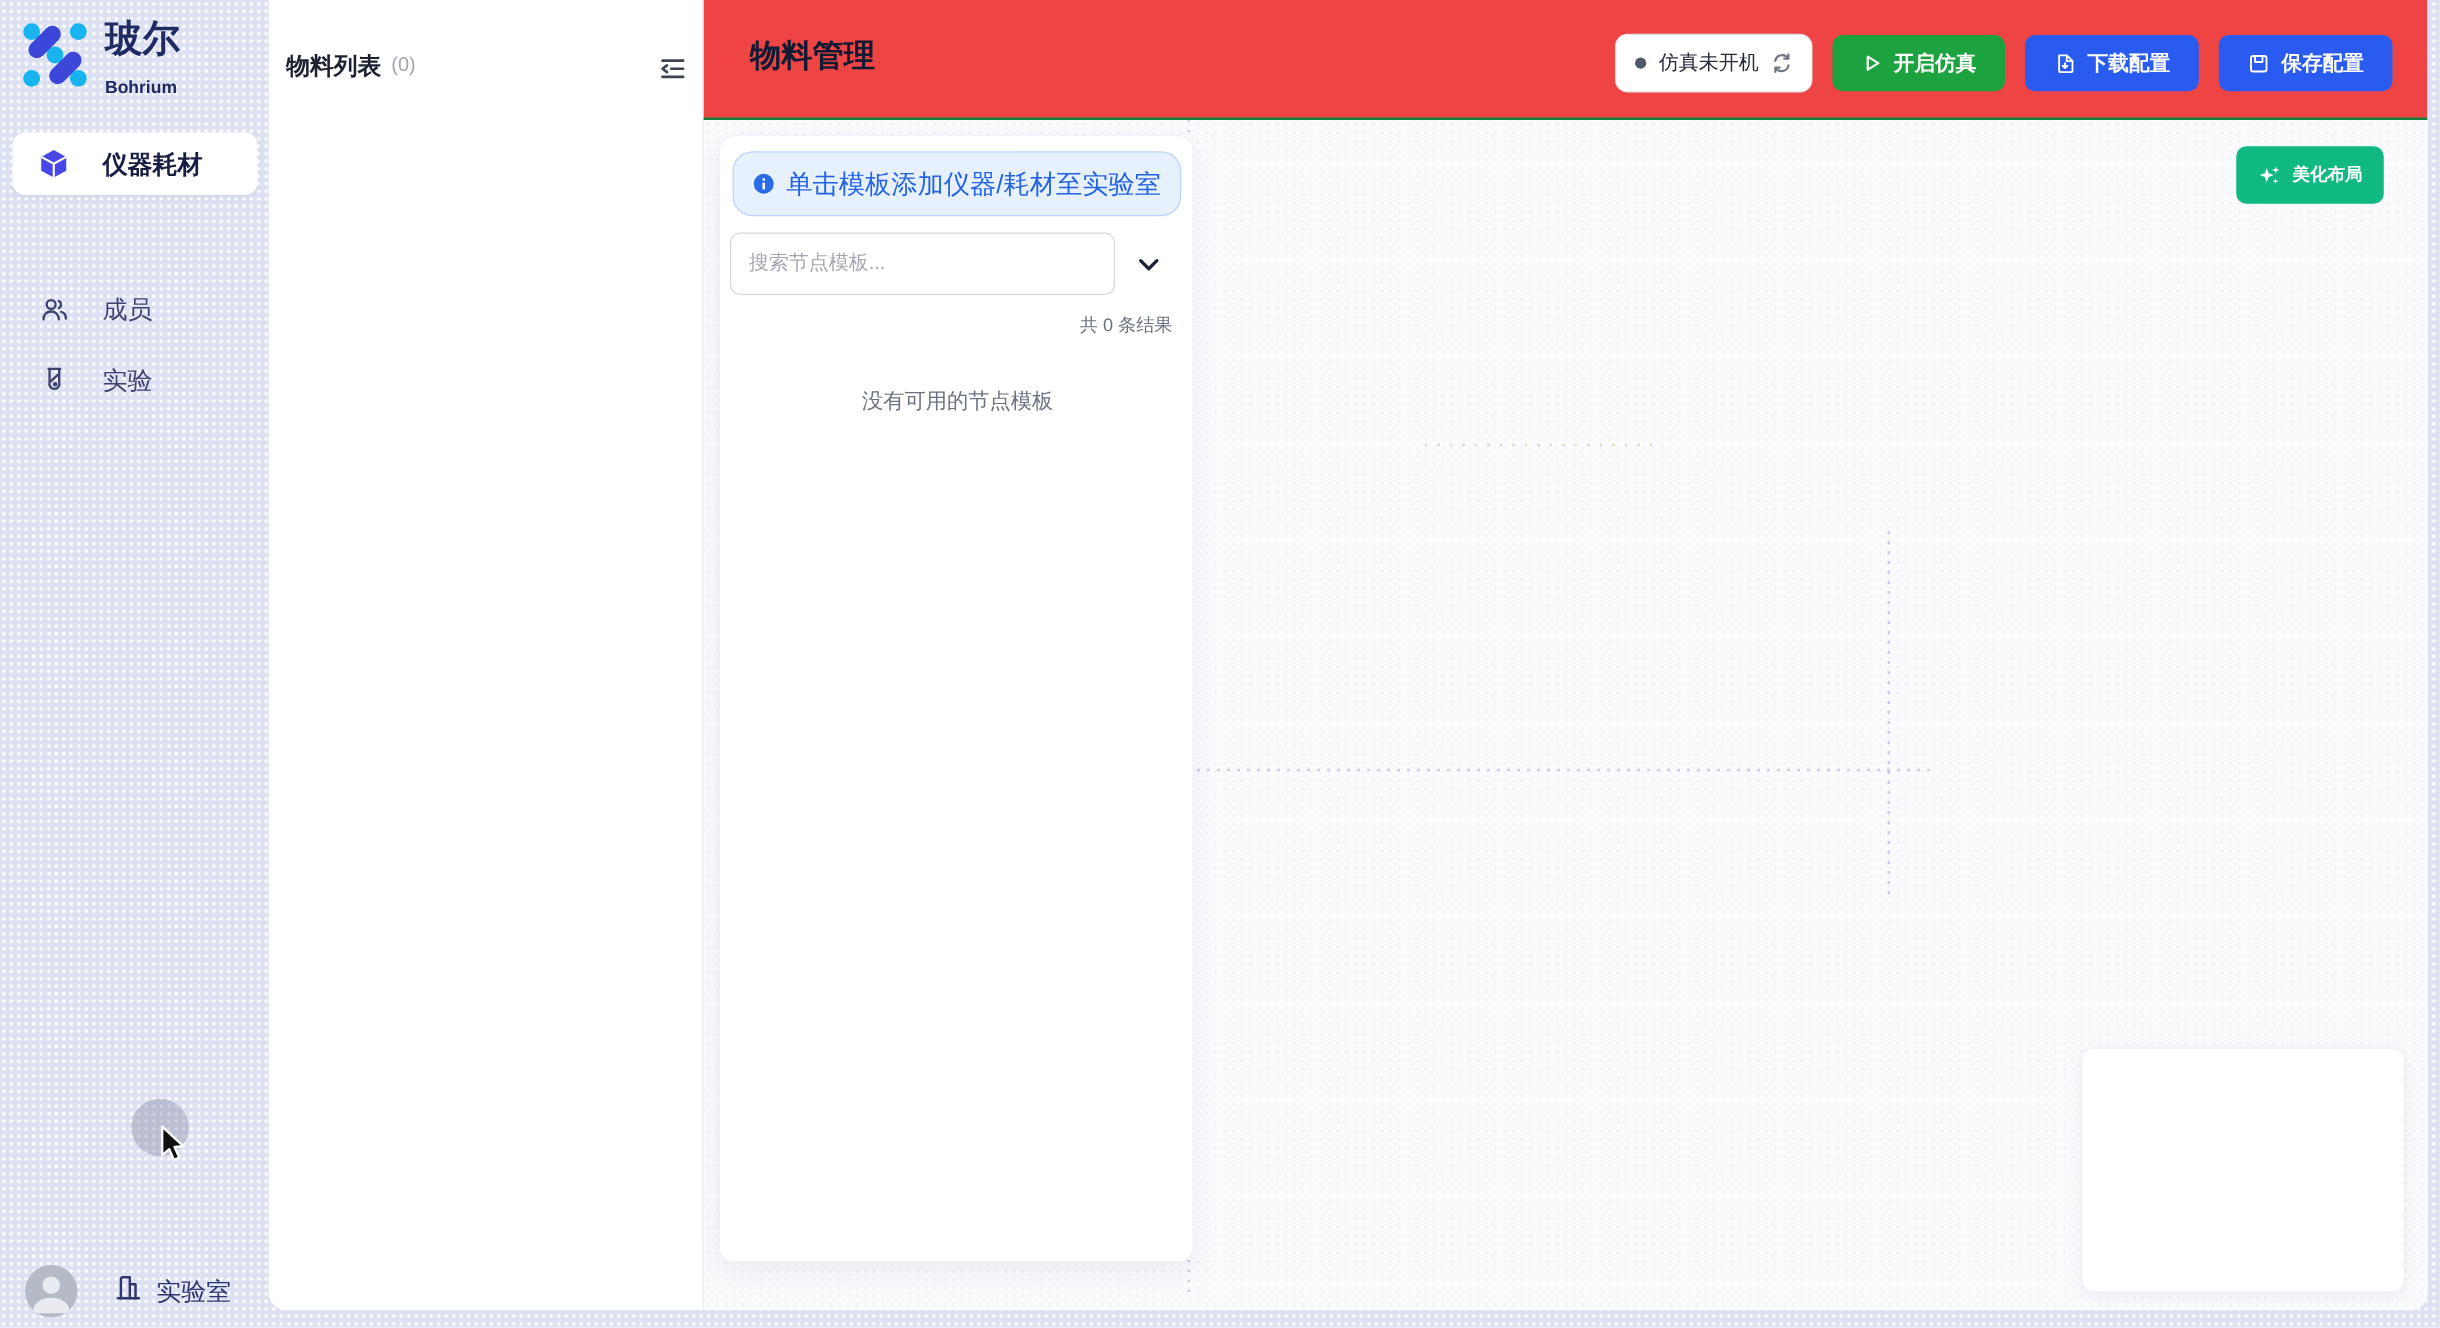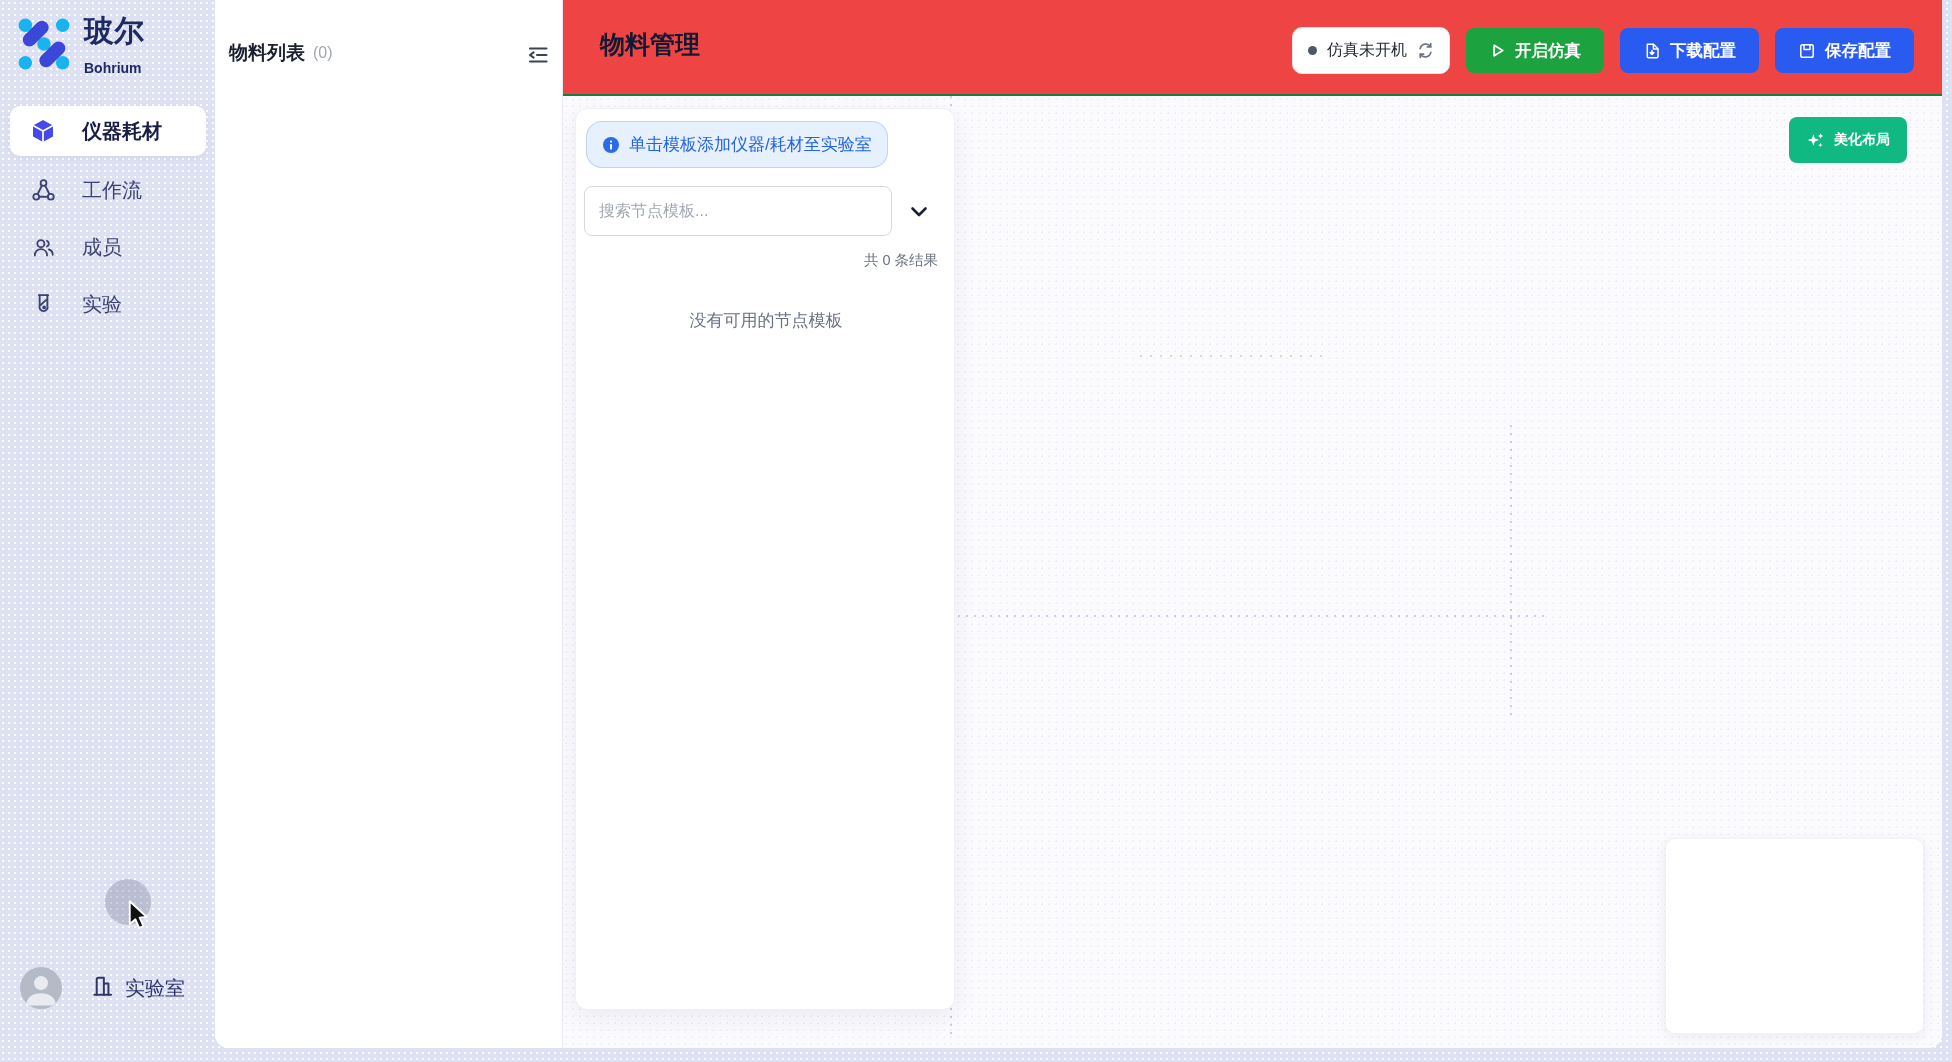--- a/index.html
+++ b/index.html
@@ -14,21 +14,21 @@
 
   
   .sidebar{left:0;top:0;width:215px;height:1062px;}
   .logo-row{left:16px;top:16px;display:flex;align-items:center;gap:12px;}
   .brand-name{font-size:30px;font-weight:bold;color:#1f2a63;line-height:1;}
   .brand-sub{font-size:14px;font-weight:bold;color:#1f2a63;margin-top:14px;}
   .nav-item{left:10px;width:196px;height:50px;border-radius:10px;display:flex;align-items:center;
     color:#3c4373;font-size:20px;cursor:pointer;}
   .nav-item .nav-ic{width:26px;height:26px;margin-left:20px;margin-right:26px;flex:0 0 26px;display:flex;align-items:center;justify-content:center;}
   .nav-item.active{background:#fff;box-shadow:0 2px 6px rgba(40,50,120,.06);color:#171d45;font-weight:bold;}
-  .user-row{left:20px;top:967px;display:flex;align-items:center;text-align:center;}
+  .user-row{left:20px;top:1012px;display:flex;align-items:center;text-align:center;}
   .avatar{width:42px;height:42px;border-radius:50%;background:#b5bac7;overflow:hidden;position:relative;flex:0 0 42px;}
   .ws{display:flex;align-items:center;margin-left:28px;color:#2e376b;font-size:20px;font-weight:500;gap:9px;cursor:pointer;}
 
   
   .card{left:215px;top:0;width:1727px;height:1048px;background:#fff;border-radius:0 0 14px 14px;overflow:hidden;}
   .list-panel{left:0;top:0;width:347px;height:1048px;background:#fff;}
   .list-title-row{left:14px;top:40px;display:flex;align-items:center;gap:8px;}
   .list-title{font-size:19px;font-weight:bold;color:#1b2130;}
   .list-count{font-size:16px;color:#a0a6b1;}
   .fold-btn{left:310px;top:42px;width:26px;height:26px;cursor:pointer;display:flex;align-items:center;justify-content:center;}
@@ -51,21 +51,21 @@
     background-image:radial-gradient(rgba(120,126,200,.10) 1px, rgba(0,0,0,0) 1px);
     background-size:7px 7px;}
   .guide-v{width:2px;background:repeating-linear-gradient(to bottom, rgba(146,150,214,.45) 0 2px, rgba(0,0,0,0) 2px 8px);}
   .guide-h{height:2px;background:repeating-linear-gradient(to right, rgba(146,150,214,.45) 0 2px, rgba(0,0,0,0) 2px 8px);}
   .guide-h.y{background:repeating-linear-gradient(to right, rgba(198,196,132,.55) 0 2px, rgba(0,0,0,0) 2px 10px);}
 
   .tmpl-panel{left:12px;top:12px;width:380px;height:902px;background:#fff;border-radius:12px;
     border:1px solid #eef0f5;box-shadow:0 8px 22px rgba(25,35,90,.07);box-sizing:border-box;}
   .hint-banner{left:10px;top:12px;display:inline-flex;align-items:center;gap:9px;background:#e7f0fd;
     border:1px solid rgba(62,122,238,.25);border-radius:16px;padding:11px 15px;
-    color:var(--banner-blue,#2464e4);font-size:17px;}
+    color:var(--banner-blue,#2464e4);font-size:21px;}
   .search-input{left:8px;top:77px;width:308px;height:50px;border:1.5px solid #d5d8df;border-radius:8px;
     box-sizing:border-box;padding:0 14px;font-size:16px;color:#1b2130;outline:none;background:#fff;
     font-family:"Liberation Sans","DejaVu Sans",sans-serif;}
   .search-input::placeholder{color:#a2a8b3;}
   .chev-btn{left:333px;top:96px;width:20px;height:14px;cursor:pointer;}
   .result-count{left:0;top:142px;width:362px;text-align:right;font-size:14.5px;color:#6a7280;}
   .empty-text{left:0;top:200px;width:380px;text-align:center;font-size:17px;color:#697183;}
 
   .beautify-btn{left:1226px;top:21px;height:46px;border-radius:8px;background:var(--teal,#10b981);
     color:#fff;display:flex;align-items:center;gap:9px;padding:0 17px;font-size:14px;font-weight:bold;cursor:pointer;}
@@ -101,31 +101,20 @@
   <div class="abs nav-item active" style="top:106px;">
     <span class="nav-ic">
       <svg width="26" height="26" viewBox="0 0 26 26">
         <path d="M13 2 L23 7.5 V18.5 L13 24 L3 18.5 V7.5 Z" fill="#4649e8"></path>
         <path d="M3 7.5 L13 13 L23 7.5 M13 13 V24" stroke="#fff" stroke-width="1.7" fill="none" stroke-linejoin="round"></path>
       </svg>
     </span>
     <span>仪器耗材</span>
   </div>
 
-  <div class="abs nav-item" style="top:165px;">
-    <span class="nav-ic">
-      <svg width="25" height="25" viewBox="0 0 24 24" fill="none" stroke="#3c4373" stroke-width="1.8" stroke-linecap="round">
-        <circle cx="12" cy="4.8" r="2.8"></circle>
-        <circle cx="5" cy="18" r="2.8"></circle>
-        <circle cx="19" cy="18" r="2.8"></circle>
-        <path d="M10.5 7.2 L6.4 15.4 M13.5 7.2 L17.6 15.4 M7.9 18 H16.1"></path>
-      </svg>
-    </span>
-    <span>工作流</span>
-  </div>
 
   <div class="abs nav-item" style="top:279px;">
     <span class="nav-ic">
       <svg width="25" height="25" viewBox="0 0 24 24" fill="none" stroke="#3c4373" stroke-width="1.8" stroke-linecap="round">
         <path d="M7.6 3 H16.4"></path>
         <path d="M9.3 3 V13.2 a3.9 3.9 0 1 0 7.4 0 V3" transform="translate(-1,0)"></path>
         <path d="M9.2 12.5 L14.6 7.6"></path>
         <circle cx="12.6" cy="14.8" r="0.9" fill="#3c4373"></circle>
       </svg>
     </span>

